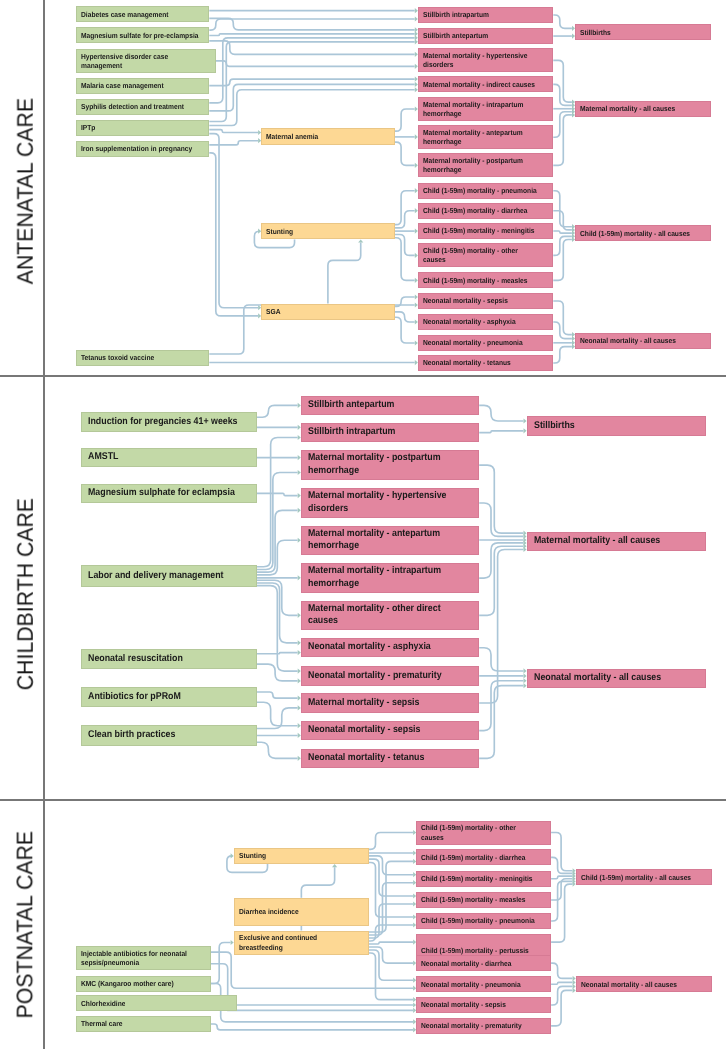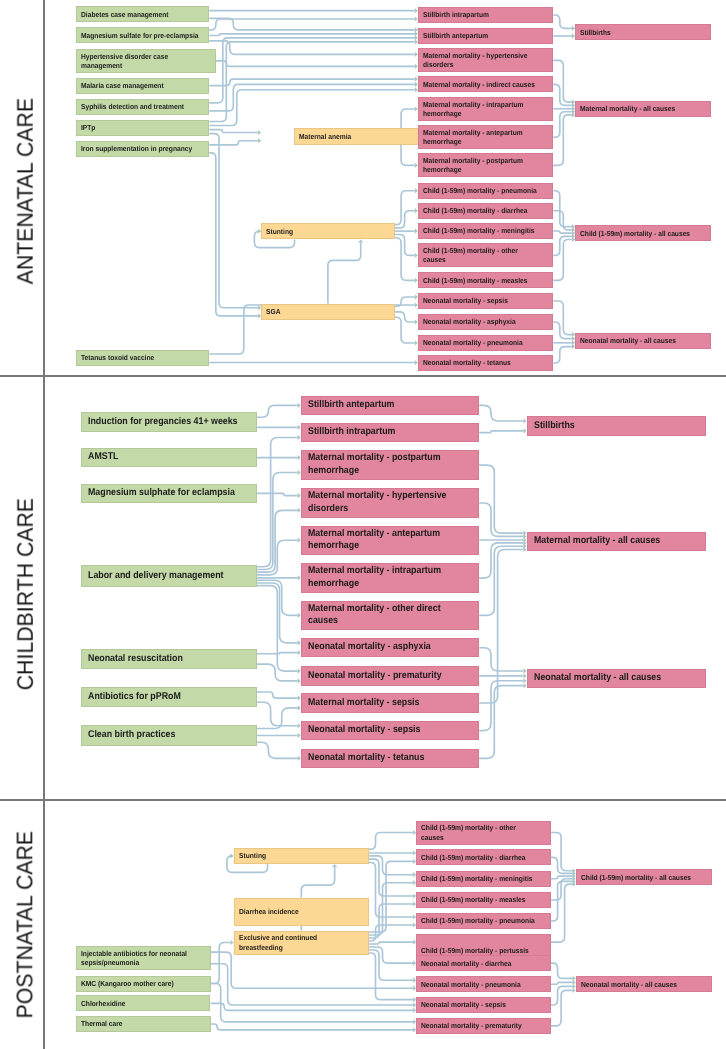--- a/index.html
+++ b/index.html
@@ -265,21 +265,21 @@
   </div>
       <div class="node s1" style="left: 76.1px; top: 119.5px; width: 133.2px; height: 16.1px; background: rgb(195, 217, 167); border-color: rgb(180, 200, 153);">
     <span class="lbl" style="color: rgb(26, 26, 26);">IPTp</span>
   </div>
       <div class="node s1" style="left: 76.1px; top: 140.8px; width: 133.2px; height: 16.1px; background: rgb(195, 217, 167); border-color: rgb(180, 200, 153);">
     <span class="lbl" style="color: rgb(26, 26, 26);">Iron supplementation in pregnancy</span>
   </div>
       <div class="node s1" style="left: 76.1px; top: 350px; width: 133.2px; height: 16.1px; background: rgb(195, 217, 167); border-color: rgb(180, 200, 153);">
     <span class="lbl" style="color: rgb(26, 26, 26);">Tetanus toxoid vaccine</span>
   </div>
-      <div class="node s1" style="left: 261.2px; top: 128.4px; width: 133.4px; height: 16.4px; background: rgb(253, 216, 148); border-color: rgb(234, 198, 133); margin-left: 33px;">
+      <div class="node s1" style="left: 261.2px; top: 128.4px; width: 133.4px; height: 16.4px; background: rgb(253, 216, 148); border-color: rgb(234, 198, 133);">
     <span class="lbl" style="color: rgb(26, 26, 26);">Maternal anemia</span>
   </div>
       <div class="node s1" style="left: 261.2px; top: 223px; width: 133.4px; height: 16.4px; background: rgb(253, 216, 148); border-color: rgb(234, 198, 133);">
     <span class="lbl" style="color: rgb(26, 26, 26);">Stunting</span>
   </div>
       <div class="node s1" style="left: 261.2px; top: 303.6px; width: 133.4px; height: 16.4px; background: rgb(253, 216, 148); border-color: rgb(234, 198, 133);">
     <span class="lbl" style="color: rgb(26, 26, 26);">SGA</span>
   </div>
       <div class="node s1" style="left: 417.9px; top: 7px; width: 135.4px; height: 16px; background: rgb(226, 134, 159); border-color: rgb(214, 122, 148);">
     <span class="lbl" style="color: rgb(26, 26, 26);">Stillbirth intrapartum</span>
@@ -417,21 +417,21 @@
       <div class="node s2" style="left: 526.6px; top: 668.5px; width: 179px; height: 19.6px; background: rgb(226, 134, 159); border-color: rgb(214, 122, 148);">
     <span class="lbl" style="color: rgb(26, 26, 26);">Neonatal mortality - all causes</span>
   </div>
       <div class="node s3" style="left: 76.4px; top: 946.2px; width: 134.3px; height: 23.4px; background: rgb(195, 217, 167); border-color: rgb(180, 200, 153);">
     <span class="lbl" style="color: rgb(26, 26, 26);">Injectable antibiotics for neonatal
 sepsis/pneumonia</span>
   </div>
       <div class="node s3" style="left: 76.4px; top: 975.5px; width: 134.3px; height: 16px; background: rgb(195, 217, 167); border-color: rgb(180, 200, 153);">
     <span class="lbl" style="color: rgb(26, 26, 26);">KMC (Kangaroo mother care)</span>
   </div>
-      <div class="node s3" style="left: 76.4px; top: 995.4px; width: 134px; height: 16px; background: rgb(195, 217, 167); border-color: rgb(180, 200, 153);">
+      <div class="node s3" style="left: 76.4px; top: 995.4px; width: 161px; height: 16px; background: rgb(195, 217, 167); border-color: rgb(180, 200, 153);">
     <span class="lbl" style="color: rgb(26, 26, 26);">Chlorhexidine</span>
   </div>
       <div class="node s3" style="left: 76.4px; top: 1016px; width: 134.3px; height: 16px; background: rgb(195, 217, 167); border-color: rgb(180, 200, 153);">
     <span class="lbl" style="color: rgb(26, 26, 26);">Thermal care</span>
   </div>
       <div class="node s3" style="left: 233.7px; top: 847.7px; width: 135.3px; height: 16.4px; background: rgb(253, 216, 148); border-color: rgb(234, 198, 133);">
     <span class="lbl" style="color: rgb(26, 26, 26);">Stunting</span>
   </div>
       <div class="node s3" style="left: 233.7px; top: 897.8px; width: 135.3px; height: 28px; background: rgb(253, 216, 148); border-color: rgb(234, 198, 133);">
     <span class="lbl" style="color: rgb(26, 26, 26);">Diarrhea incidence</span>

